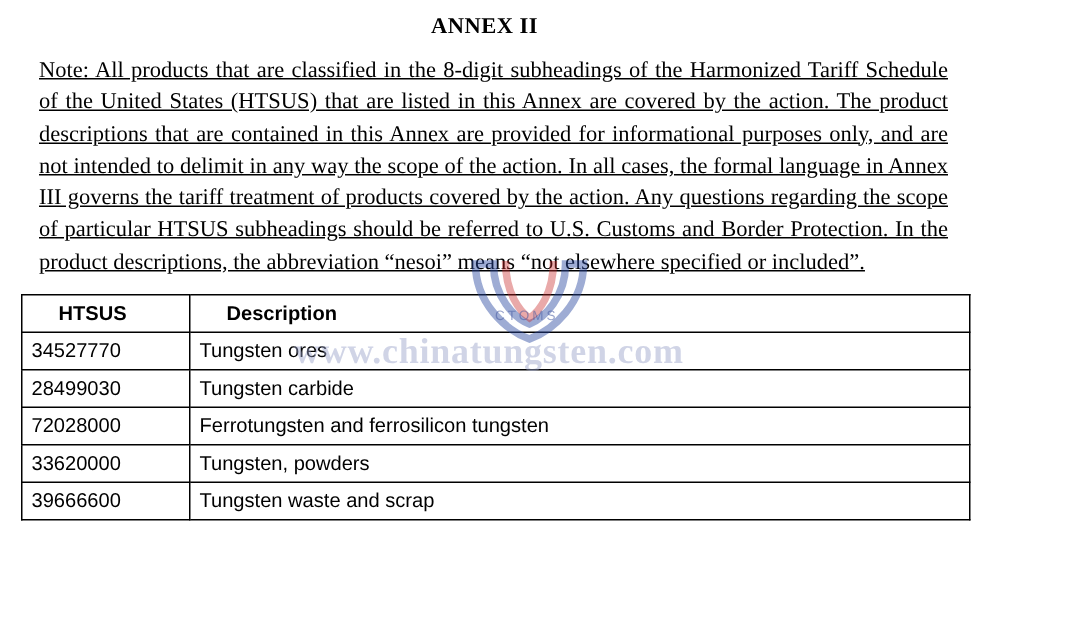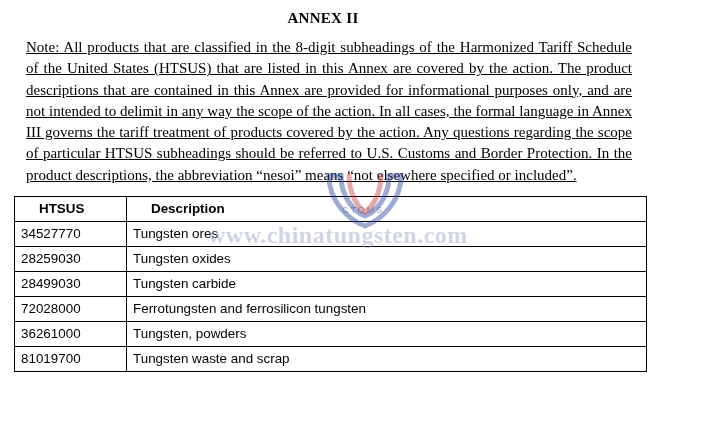--- a/index.html
+++ b/index.html
@@ -63,21 +63,20 @@
 
   
   .watermark {
     position: absolute;
     left: 0;
     top: 0;
     width: 590px;
     height: 426px;
     pointer-events: none;
     z-index: 5;
-    margin-left: 12px;
   }
   .wm-text {
     position: absolute;
     left: 196px;
     top: 222px;
     font-family: "Liberation Serif", serif;
     font-weight: bold;
     font-size: 24px;
     color: rgba(150, 160, 200, 0.45);
     letter-spacing: 0.5px;
@@ -119,37 +118,33 @@
         <th>HTSUS</th>
         <th>Description</th>
       </tr>
     </thead>
     <tbody>
       <tr>
         <td>34527770</td>
         <td>Tungsten ores</td>
       </tr>
       <tr>
-        <td>28259030</td>
-        <td>Tungsten oxides</td>
-      </tr>
-      <tr>
         <td>28499030</td>
         <td>Tungsten carbide</td>
       </tr>
       <tr>
         <td>72028000</td>
         <td>Ferrotungsten and ferrosilicon tungsten</td>
       </tr>
       <tr>
-        <td>36261000</td>
+        <td>33620000</td>
         <td>Tungsten, powders</td>
       </tr>
       <tr>
-        <td>81019700</td>
+        <td>39666600</td>
         <td>Tungsten waste and scrap</td>
       </tr>
     </tbody>
   </table>
 
 </div>
 
 <div class="watermark">
   <svg class="wm-logo" viewBox="0 0 92 64">
     <path d="M10 8 C10 34, 30 52, 46 58 C62 52, 82 34, 82 8 L70 8 C70 30, 56 44, 46 48 C36 44, 22 30, 22 8 Z" fill="none" stroke="rgba(40,70,160,0.45)" stroke-width="5"></path>

